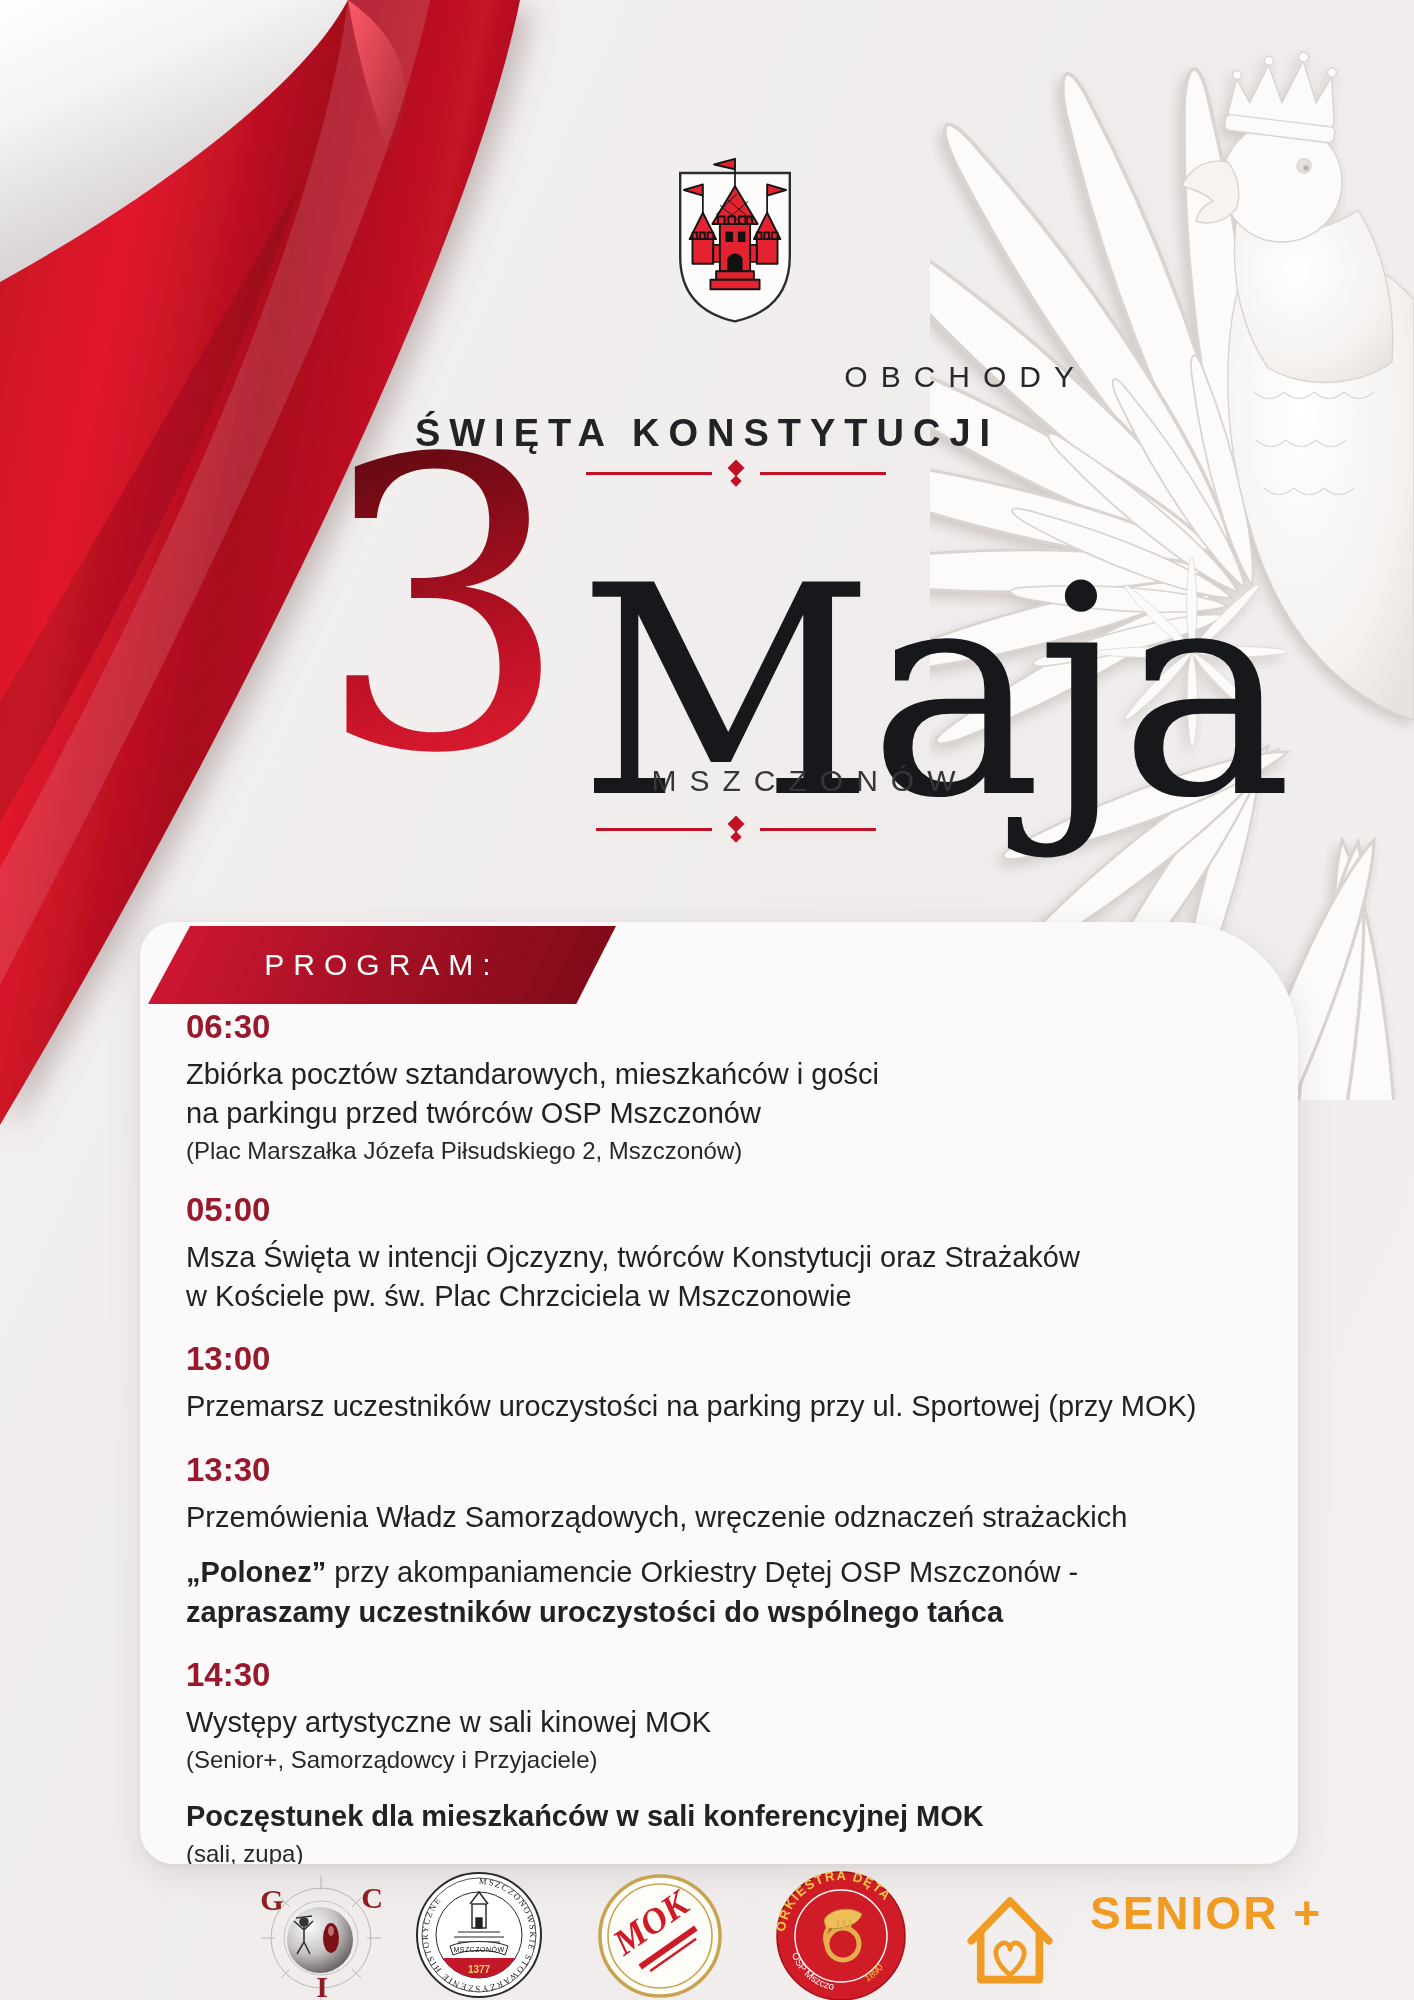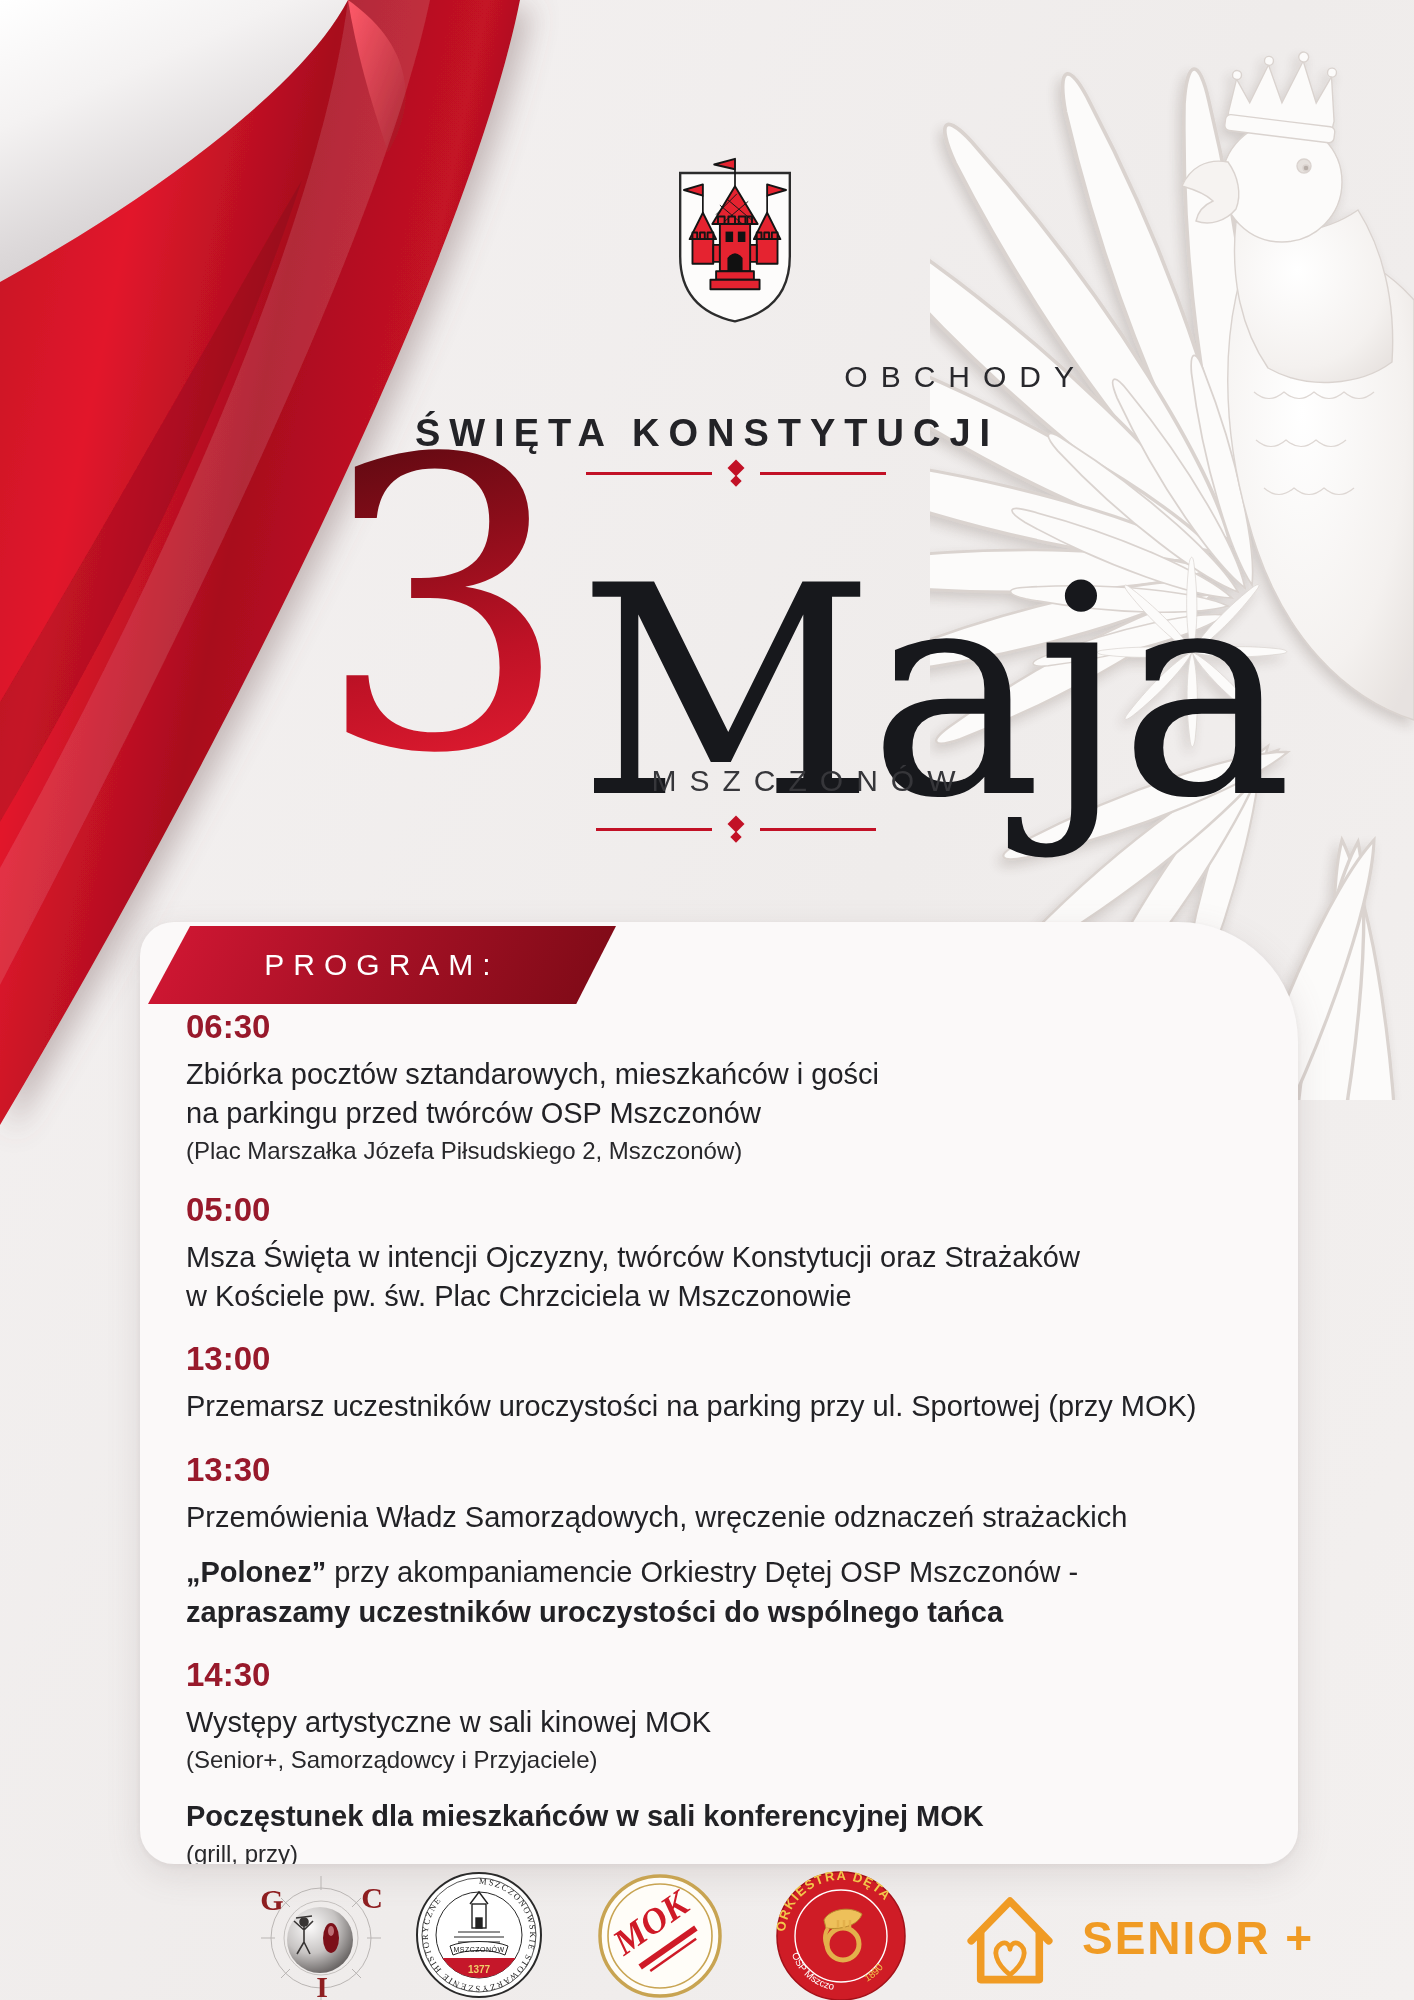--- a/index.html
+++ b/index.html
@@ -51,21 +51,21 @@
   .note{font-size:24px;line-height:1.28;color:#28282b;margin:2px 0 0;white-space:nowrap;}
   .bold{font-weight:700;}
   .gap{margin-top:16px;}
   .gap2{margin-top:22px;}
   
   .logo{position:absolute;}
   #logo-gci{left:236px;top:1874px;width:170px;height:126px;}
   #logo-seal{left:414px;top:1870px;width:130px;height:130px;}
   #logo-mok{left:596px;top:1872px;width:128px;height:128px;}
   #logo-ork{left:770px;top:1868px;width:142px;height:136px;}
-  #logo-senior{left:958px;top:1886px;width:370px;height:104px;display:flex;align-items:center;gap:20px;}
+  #logo-senior{left:958px;top:1886px;width:370px;height:104px;display:flex;align-items:flex-start;gap:28px;}
   #senior-text{font-size:46px;font-weight:700;letter-spacing:2px;color:#f09b24;white-space:nowrap;}
 </style>
 </head>
 <body>
 
 <div id="poster">
 
   <svg id="flag" viewBox="0 0 660 1170" aria-hidden="true">
     <defs>
       <linearGradient id="wg" x1="0" y1="0" x2="0.55" y2="1">
@@ -244,21 +244,21 @@
       <p class="time">13:30</p>
       <p class="line">Przemówienia Władz Samorządowych, wręczenie odznaczeń strażackich</p>
       <p class="line gap"><strong class="bold">„Polonez”</strong><span> przy akompaniamencie Orkiestry Dętej OSP Mszczonów -</span></p>
       <p class="line bold">zapraszamy uczestników uroczystości do wspólnego tańca</p>
     </div>
     <div class="sect">
       <p class="time">14:30</p>
       <p class="line">Występy artystyczne w sali kinowej MOK</p>
       <p class="note">(Senior+, Samorządowcy i Przyjaciele)</p>
       <p class="line bold gap2">Poczęstunek dla mieszkańców w sali konferencyjnej MOK</p>
-      <p class="note">(grill, przy)</p>
+      <p class="note">(sali, zupa)</p>
     </div>
   </div>
 
   <svg class="logo" id="logo-gci" viewBox="0 0 170 126">
     <defs>
       <radialGradient id="sph" cx="0.35" cy="0.3" r="0.9">
         <stop offset="0" stop-color="#fbfafa"></stop>
           <stop offset="0.45" stop-color="#c7c4c3"></stop>
         <stop offset="0.8" stop-color="#6d6968"></stop>
           <stop offset="1" stop-color="#4e4a49"></stop>

